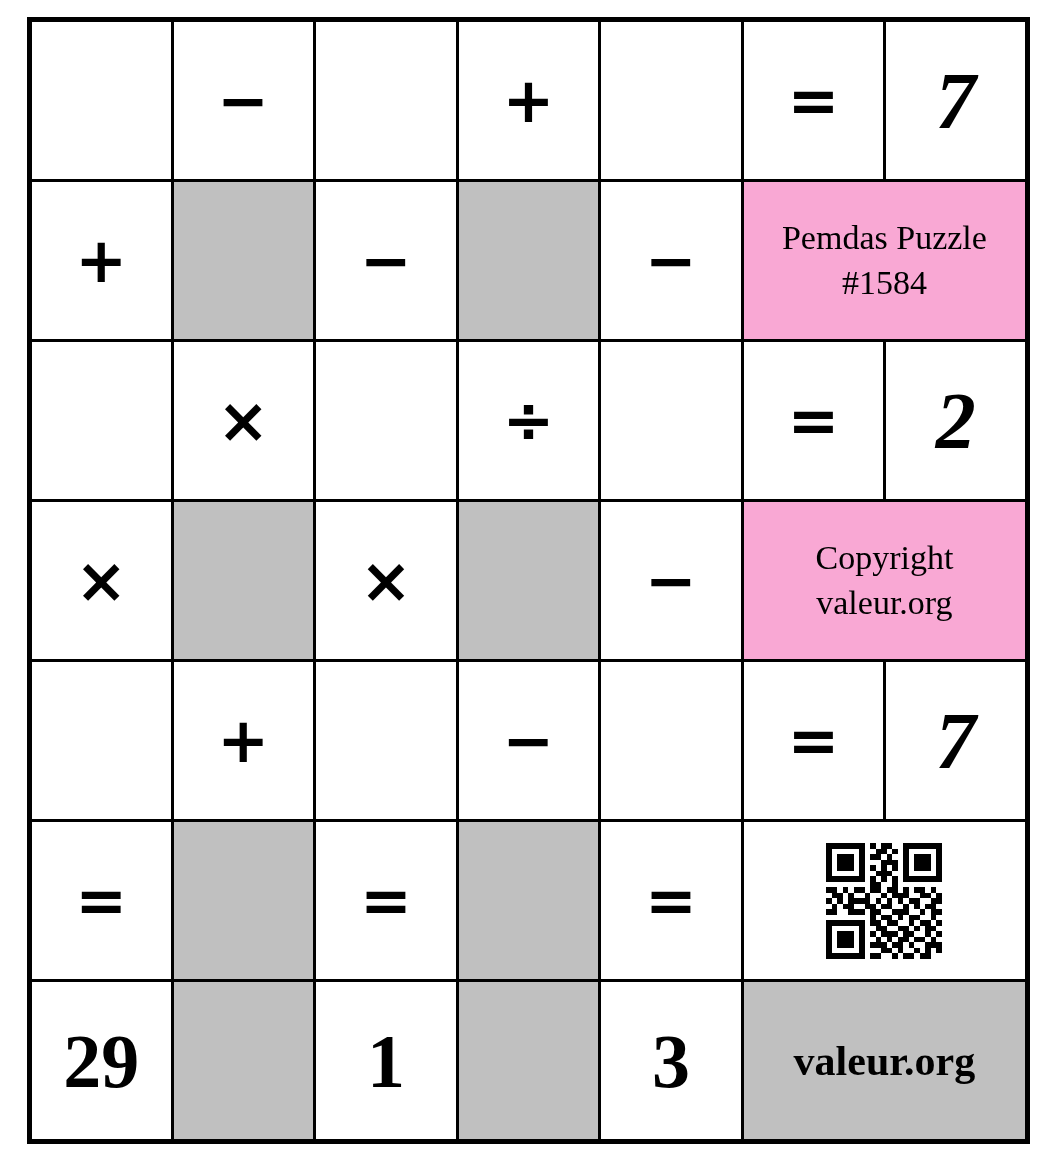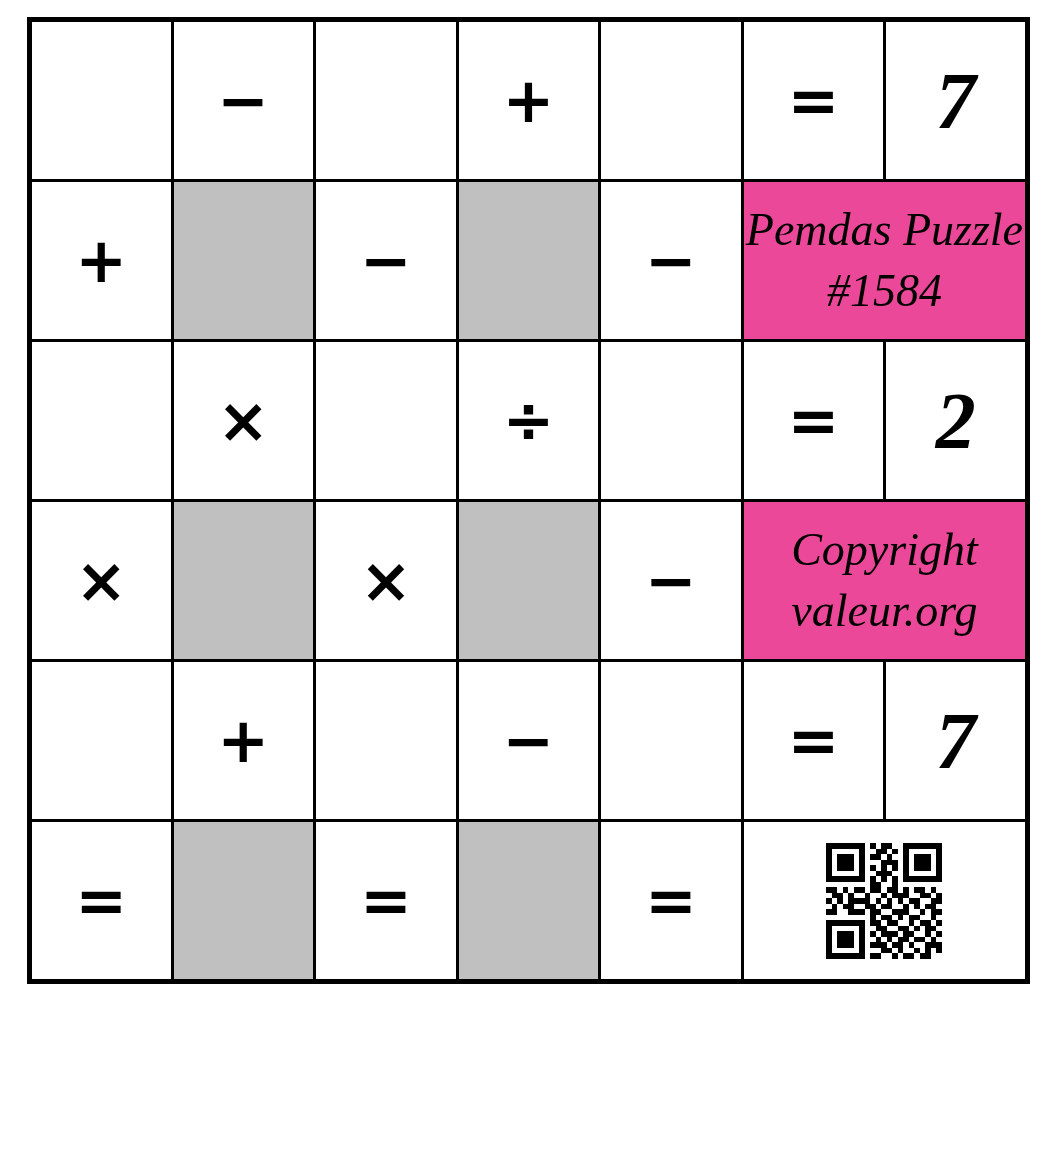--- a/index.html
+++ b/index.html
@@ -54,26 +54,25 @@
     line-height: 1;
   }
   td.col-result {
     font-family: "Liberation Serif", serif;
     font-weight: bold;
     font-size: 76px;
     color: #000000;
     line-height: 1;
   }
   td.info-cell {
-    background: #ec4899;
+    background: #f9a8d4;
     font-family: "Liberation Serif", serif;
-    font-size: 46px;
+    font-size: 34px;
     color: #000000;
     line-height: 1.32;
-    font-style: italic;
   }
   td.brand-cell {
     background: #c0c0c0;
     font-family: "Liberation Serif", serif;
     font-weight: bold;
     font-size: 42px;
     color: #000000;
   }
   td.qr-cell {
     background: #ffffff;
@@ -398,15 +397,25 @@
               <rect x="8" y="20" width="1" height="1"></rect>
               <rect x="9" y="20" width="1" height="1"></rect>
               <rect x="12" y="20" width="1" height="1"></rect>
               <rect x="14" y="20" width="1" height="1"></rect>
               <rect x="15" y="20" width="1" height="1"></rect>
               <rect x="17" y="20" width="1" height="1"></rect>
               <rect x="18" y="20" width="1" height="1"></rect>
             </svg>
       </td>
     </tr>
+    <tr>
+      <td class="col-result">29</td>
+      <td class="blocked"></td>
+      <td class="col-result">1</td>
+      <td class="blocked"></td>
+      <td class="col-result">3</td>
+      <td class="brand-cell" colspan="2">
+        <span>valeur.org</span>
+      </td>
+    </tr>
   </tbody>
     </table>
 </div>
 
 </body></html>

